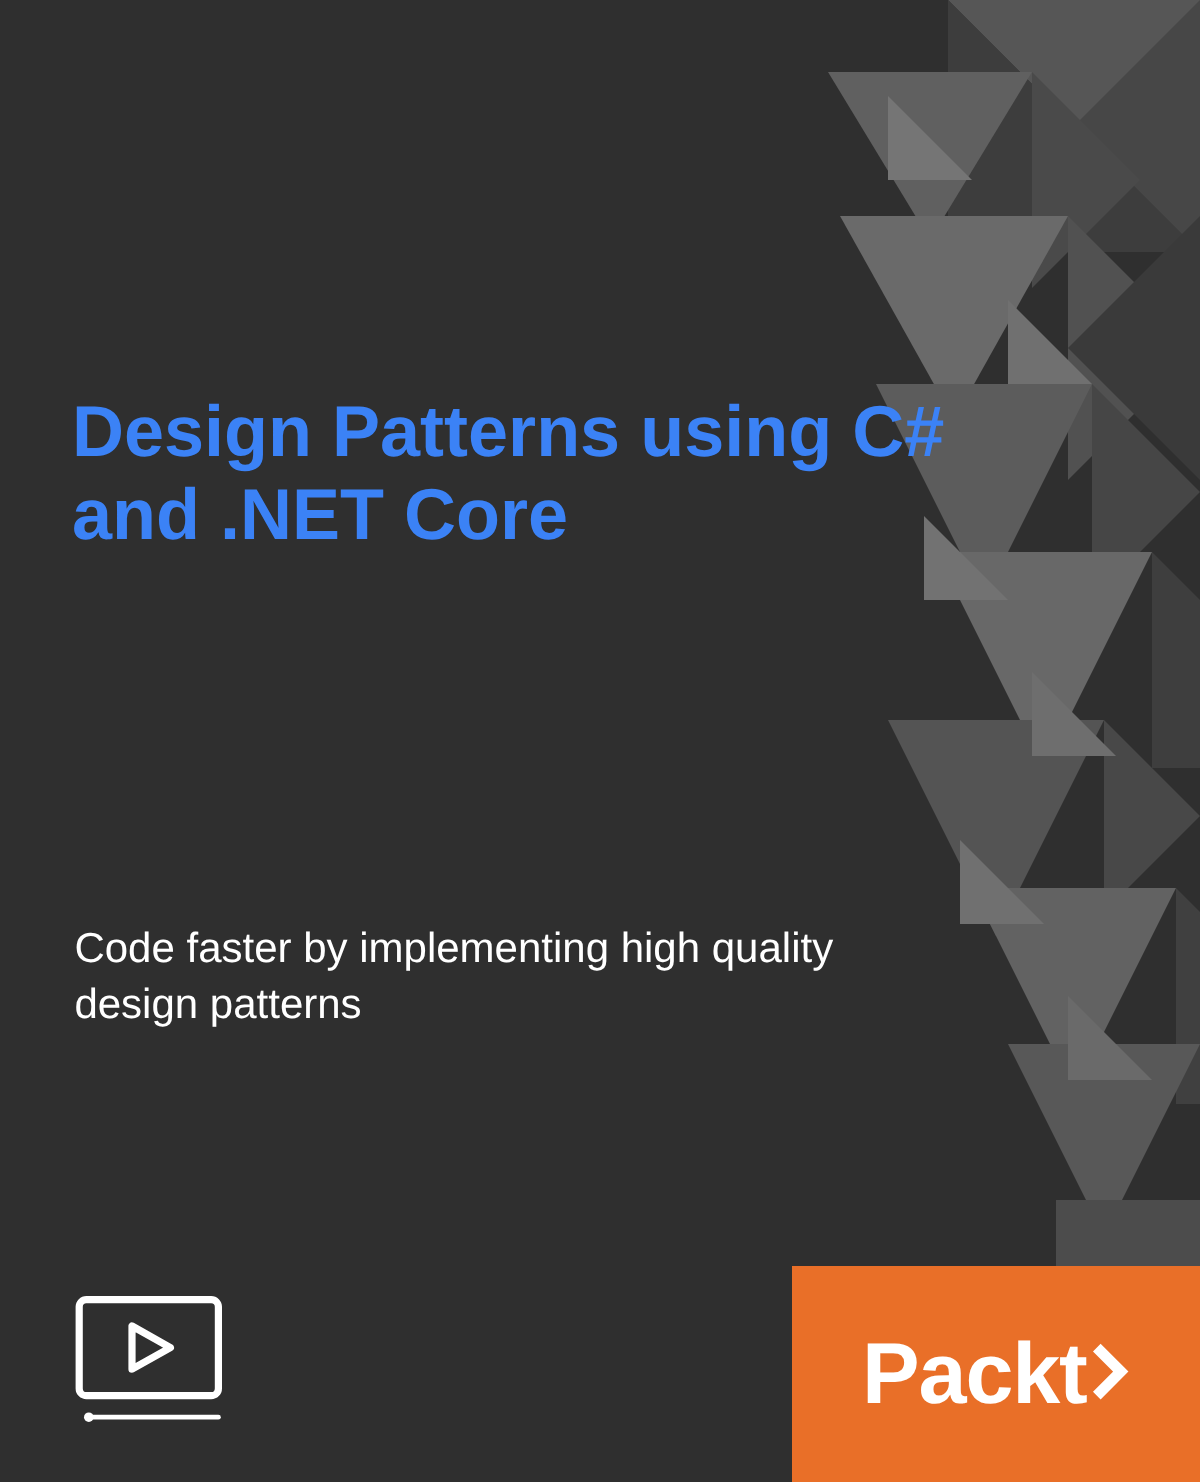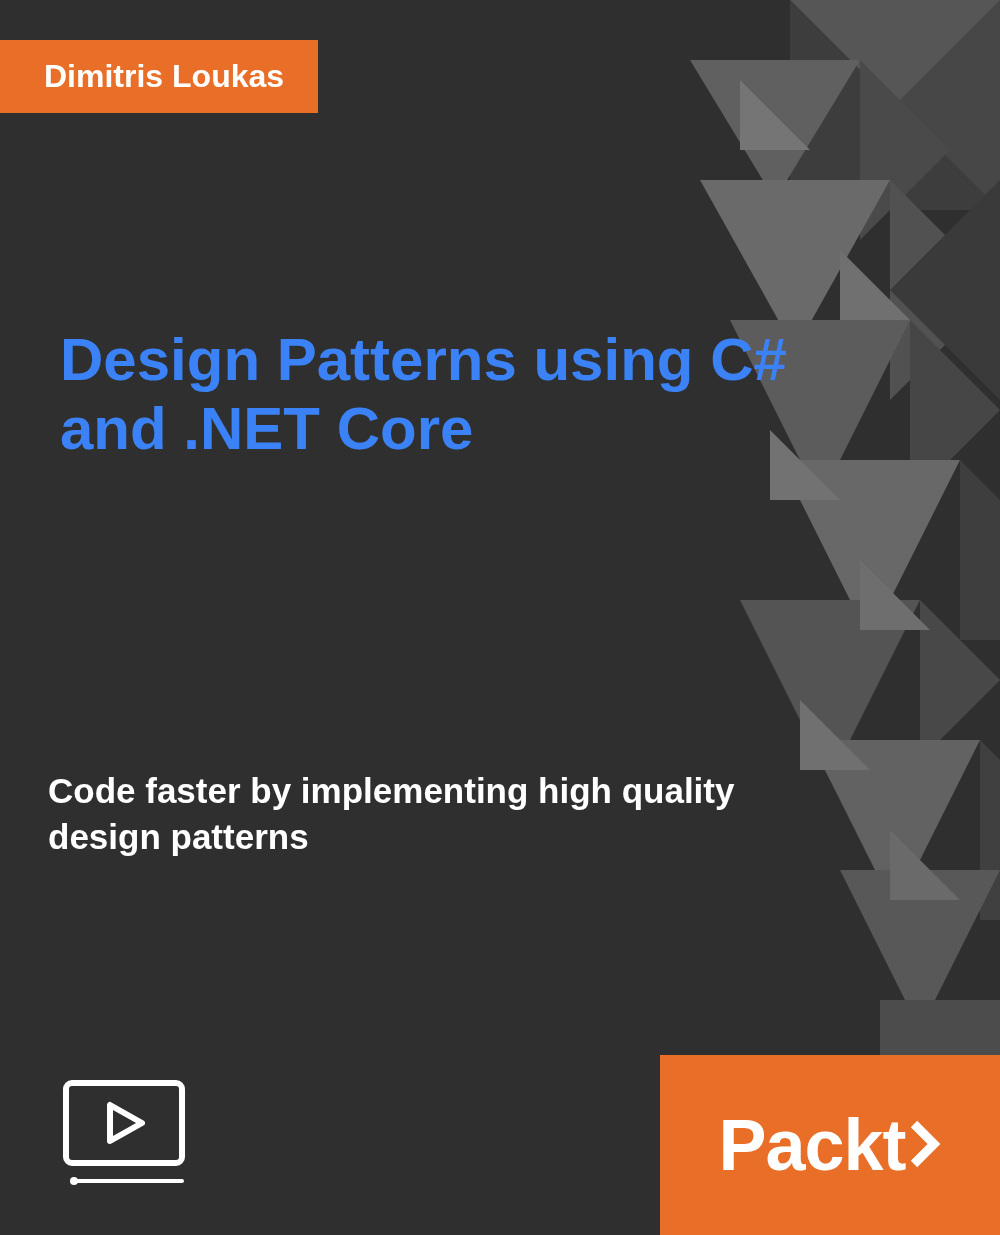--- a/index.html
+++ b/index.html
@@ -43,25 +43,25 @@
     right: 140px;
     color: #3b82f6;
     font-size: 60px;
     font-weight: 700;
     line-height: 1.15;
   }
 
   .subtitle {
     position: absolute;
     top: 768px;
-    left: 48px;
+    left: 62px;
     right: 210px;
     color: #ffffff;
     font-size: 35px;
-    font-weight: 700;
+    font-weight: 400;
     line-height: 1.3;
   }
 
   .video-icon {
     position: absolute;
     left: 60px;
     bottom: 46px;
     width: 128px;
     height: 110px;
   }
@@ -122,23 +122,20 @@
         <polygon points="160,80 230,150 160,150" fill="#757575"></polygon>
         <polygon points="260,250 330,320 260,320" fill="#707070"></polygon>
         <polygon points="190,430 260,500 190,500" fill="#727272"></polygon>
         <polygon points="280,560 350,630 280,630" fill="#6e6e6e"></polygon>
         <polygon points="220,700 290,770 220,770" fill="#707070"></polygon>
         <polygon points="310,830 380,900 310,900" fill="#6a6a6a"></polygon>
       </g>
     </svg>
   </div>
 
-  <div class="author-tag">
-    <span>Dimitris Loukas</span>
-  </div>
 
   <h1 class="title">Design Patterns using C# and .NET Core</h1>
 
   <p class="subtitle">Code faster by implementing high quality design patterns</p>
 
   <div class="video-icon">
     <svg width="128" height="110" viewBox="0 0 128 110" xmlns="http://www.w3.org/2000/svg">
 
       <rect x="6" y="4" width="116" height="80" rx="6" ry="6" fill="none" stroke="#ffffff" stroke-width="6"></rect>
 

